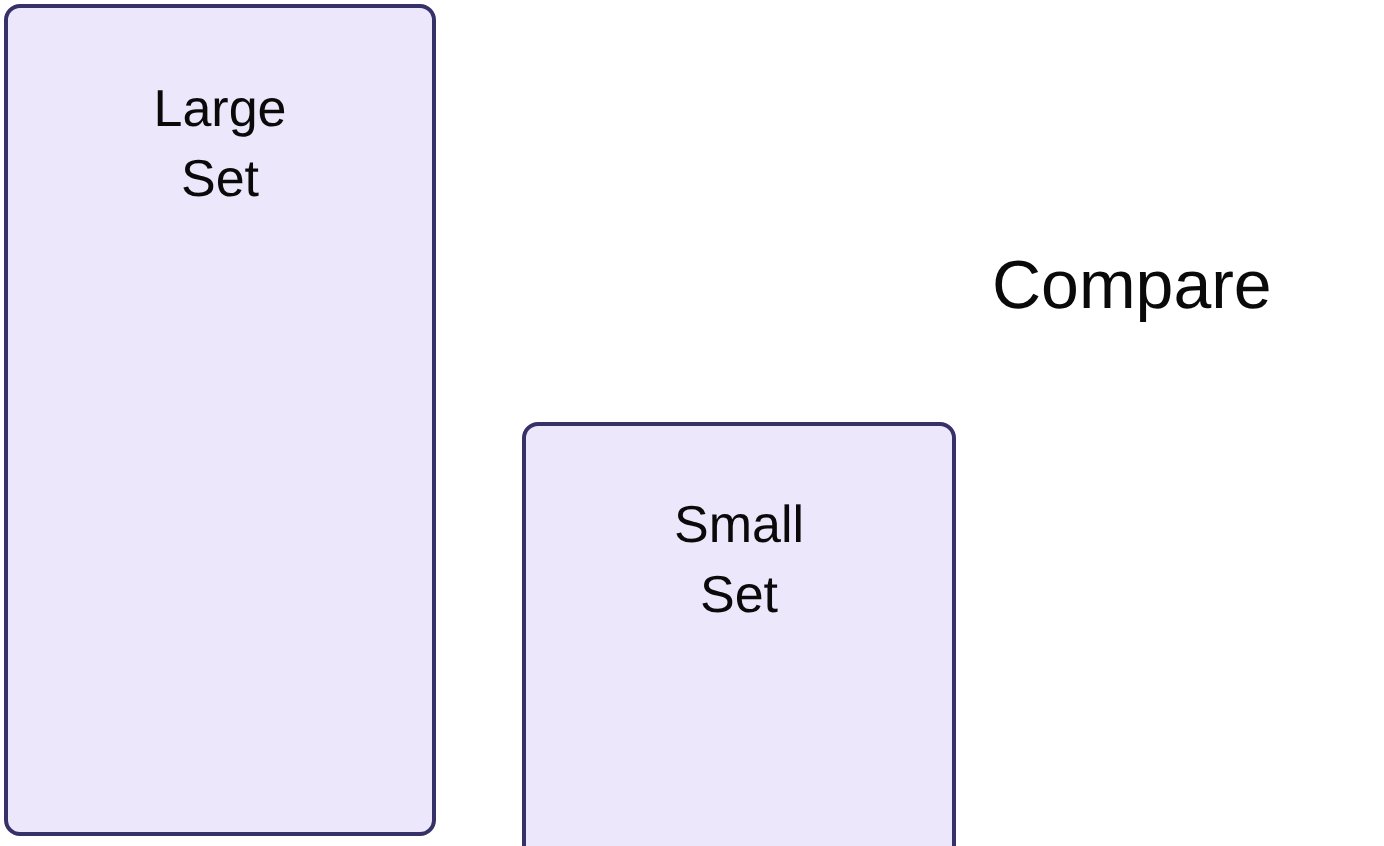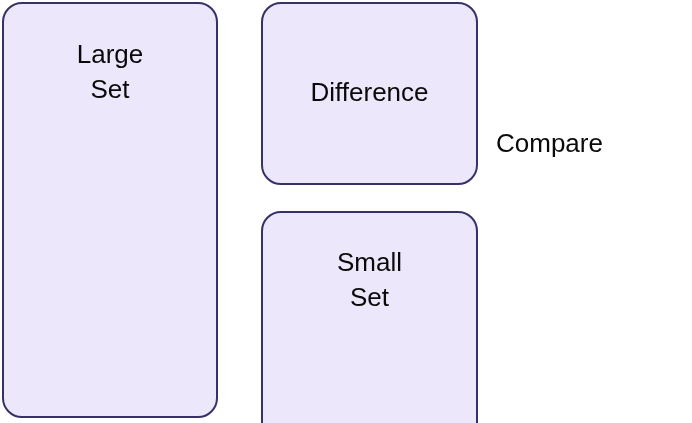--- a/index.html
+++ b/index.html
@@ -17,21 +17,21 @@
     position: relative;
     width: 692px;
     height: 423px;
     background: var(--background);
     overflow: hidden;
   }
   .node {
     position: absolute;
     background: var(--node-fill);
     border: 2.5px solid var(--node-border);
-    border-radius: 20px;
+    border-radius: 8px;
   }
   .node-large-set  { left: 2px;   top: 2px;   width: 216px; height: 416px; }
   .node-difference { left: 261px; top: 2px;   width: 217px; height: 183px; }
   .node-small-set  { left: 261px; top: 211px; width: 217px; height: 250px; }
   .node-label {
     position: absolute;
     left: 0;
     right: 0;
     text-align: center;
     font-size: 26px;
@@ -39,39 +39,36 @@
     color: var(--text);
     white-space: pre-line;
   }
   .node-large-set  .node-label { top: 33px; }
   .node-difference .node-label { top: 71px; }
   .node-small-set  .node-label { top: 32px; }
   .edge-label {
     position: absolute;
     left: 496px;
     top: 126px;
-    font-size: 26px;
+    font-size: 34px;
     line-height: 35px;
     color: var(--text);
     white-space: nowrap;
   }
 </style>
 </head>
 <body>
 
 <div class="canvas">
 
   <div class="node node-large-set">
     <div class="node-label">Large
 Set</div>
   </div>
 
-  <div class="node node-difference">
-    <div class="node-label">Difference</div>
-  </div>
 
   <div class="node node-small-set">
     <div class="node-label">Small
 Set</div>
   </div>
 
   <div class="edge-label">Compare</div>
 
 </div>
 

